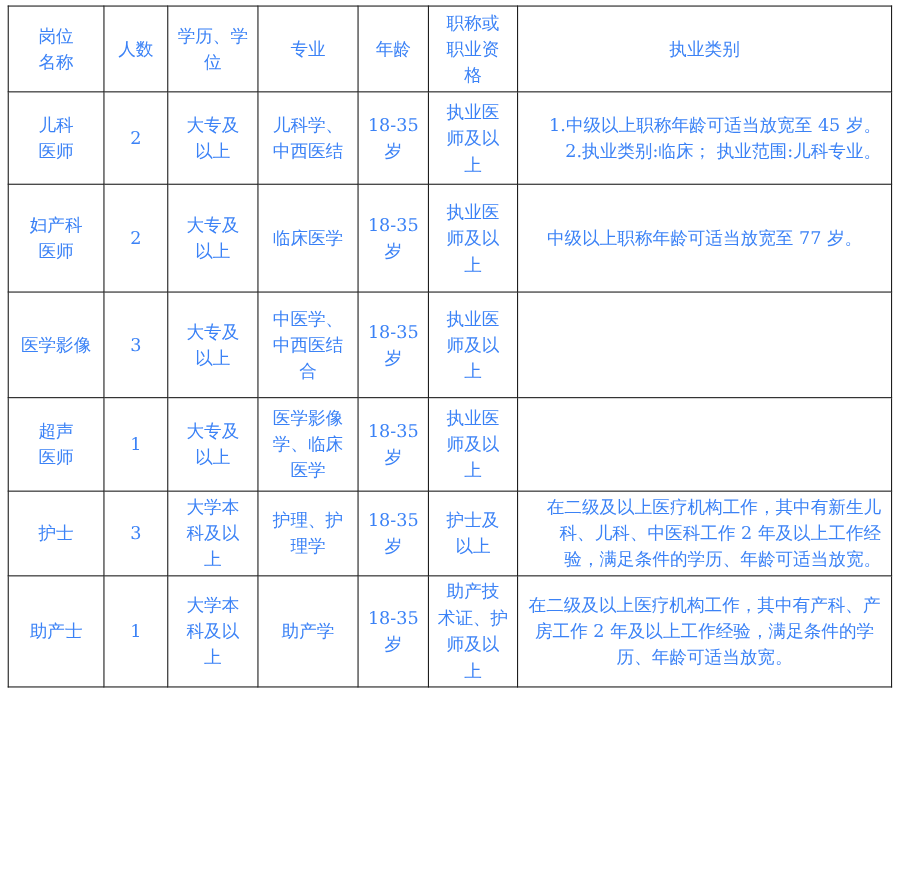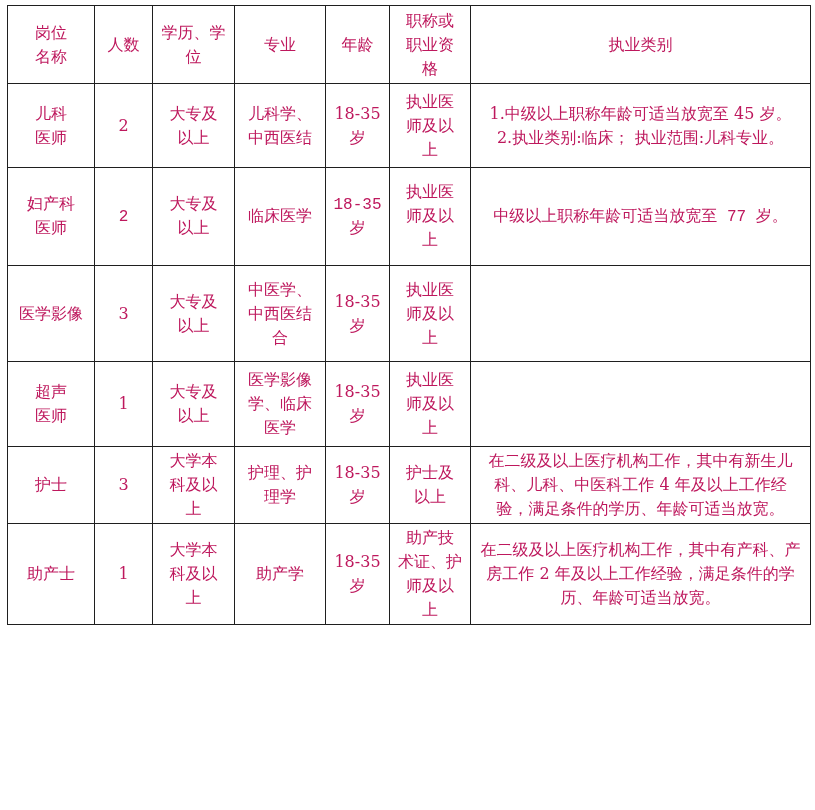--- a/index.html
+++ b/index.html
@@ -14,42 +14,42 @@
     background: #ffffff;
     box-sizing: border-box;
     padding: 5px 5px 0 7px;
   }
   table.recruit {
     border-collapse: collapse;
     table-layout: fixed;
     width: 803px;
     font-family: "DejaVu Serif", "Liberation Serif", serif;
     font-size: 16px;
-    color: #be185d;
+    color: #3b82f6;
   }
   table.recruit th,
   table.recruit td {
     border: 1px solid #1f1f1f;
     text-align: center;
     vertical-align: middle;
     white-space: pre-line;
     padding: 2px 4px;
     line-height: 1.5;
     font-weight: normal;
     overflow: hidden;
   }
   table.recruit td.other {
     padding: 2px 9px;
   }
   tr.other-left td.other {
-    text-align: center;
+    text-align: right;
   }
   thead tr { height: 78px; }
   tbody tr:nth-child(1) { height: 84px; }
-  tbody tr:nth-child(2) { height: 98px; font-family: Liberation Mono, monospace; }
+  tbody tr:nth-child(2) { height: 98px; }
   tbody tr:nth-child(3) { height: 96px; }
   tbody tr:nth-child(4) { height: 85px; }
   tbody tr:nth-child(5) { height: 68px; margin-top: 28px; }
   tbody tr:nth-child(6) { height: 85px; }
   tbody tr:nth-child(7) { height: 85px; }
   tbody tr:nth-child(8) { height: 97px; }
 </style>
 </head>
 <body>
 
@@ -146,21 +146,21 @@
         <td>3</td>
         <td>大学本
 科及以
 上</td>
         <td>护理、护
 理学</td>
         <td>18-35
 岁</td>
         <td>护士及
 以上</td>
-        <td class="other">在二级及以上医疗机构工作，其中有新生儿科、儿科、中医科工作 4 年及以上工作经验，满足条件的学历、年龄可适当放宽。</td>
+        <td class="other">在二级及以上医疗机构工作，其中有新生儿科、儿科、中医科工作 2 年及以上工作经验，满足条件的学历、年龄可适当放宽。</td>
       </tr>
       <tr>
         <td>助产士</td>
         <td>1</td>
         <td>大学本
 科及以
 上</td>
         <td>助产学</td>
         <td>18-35
 岁</td>

